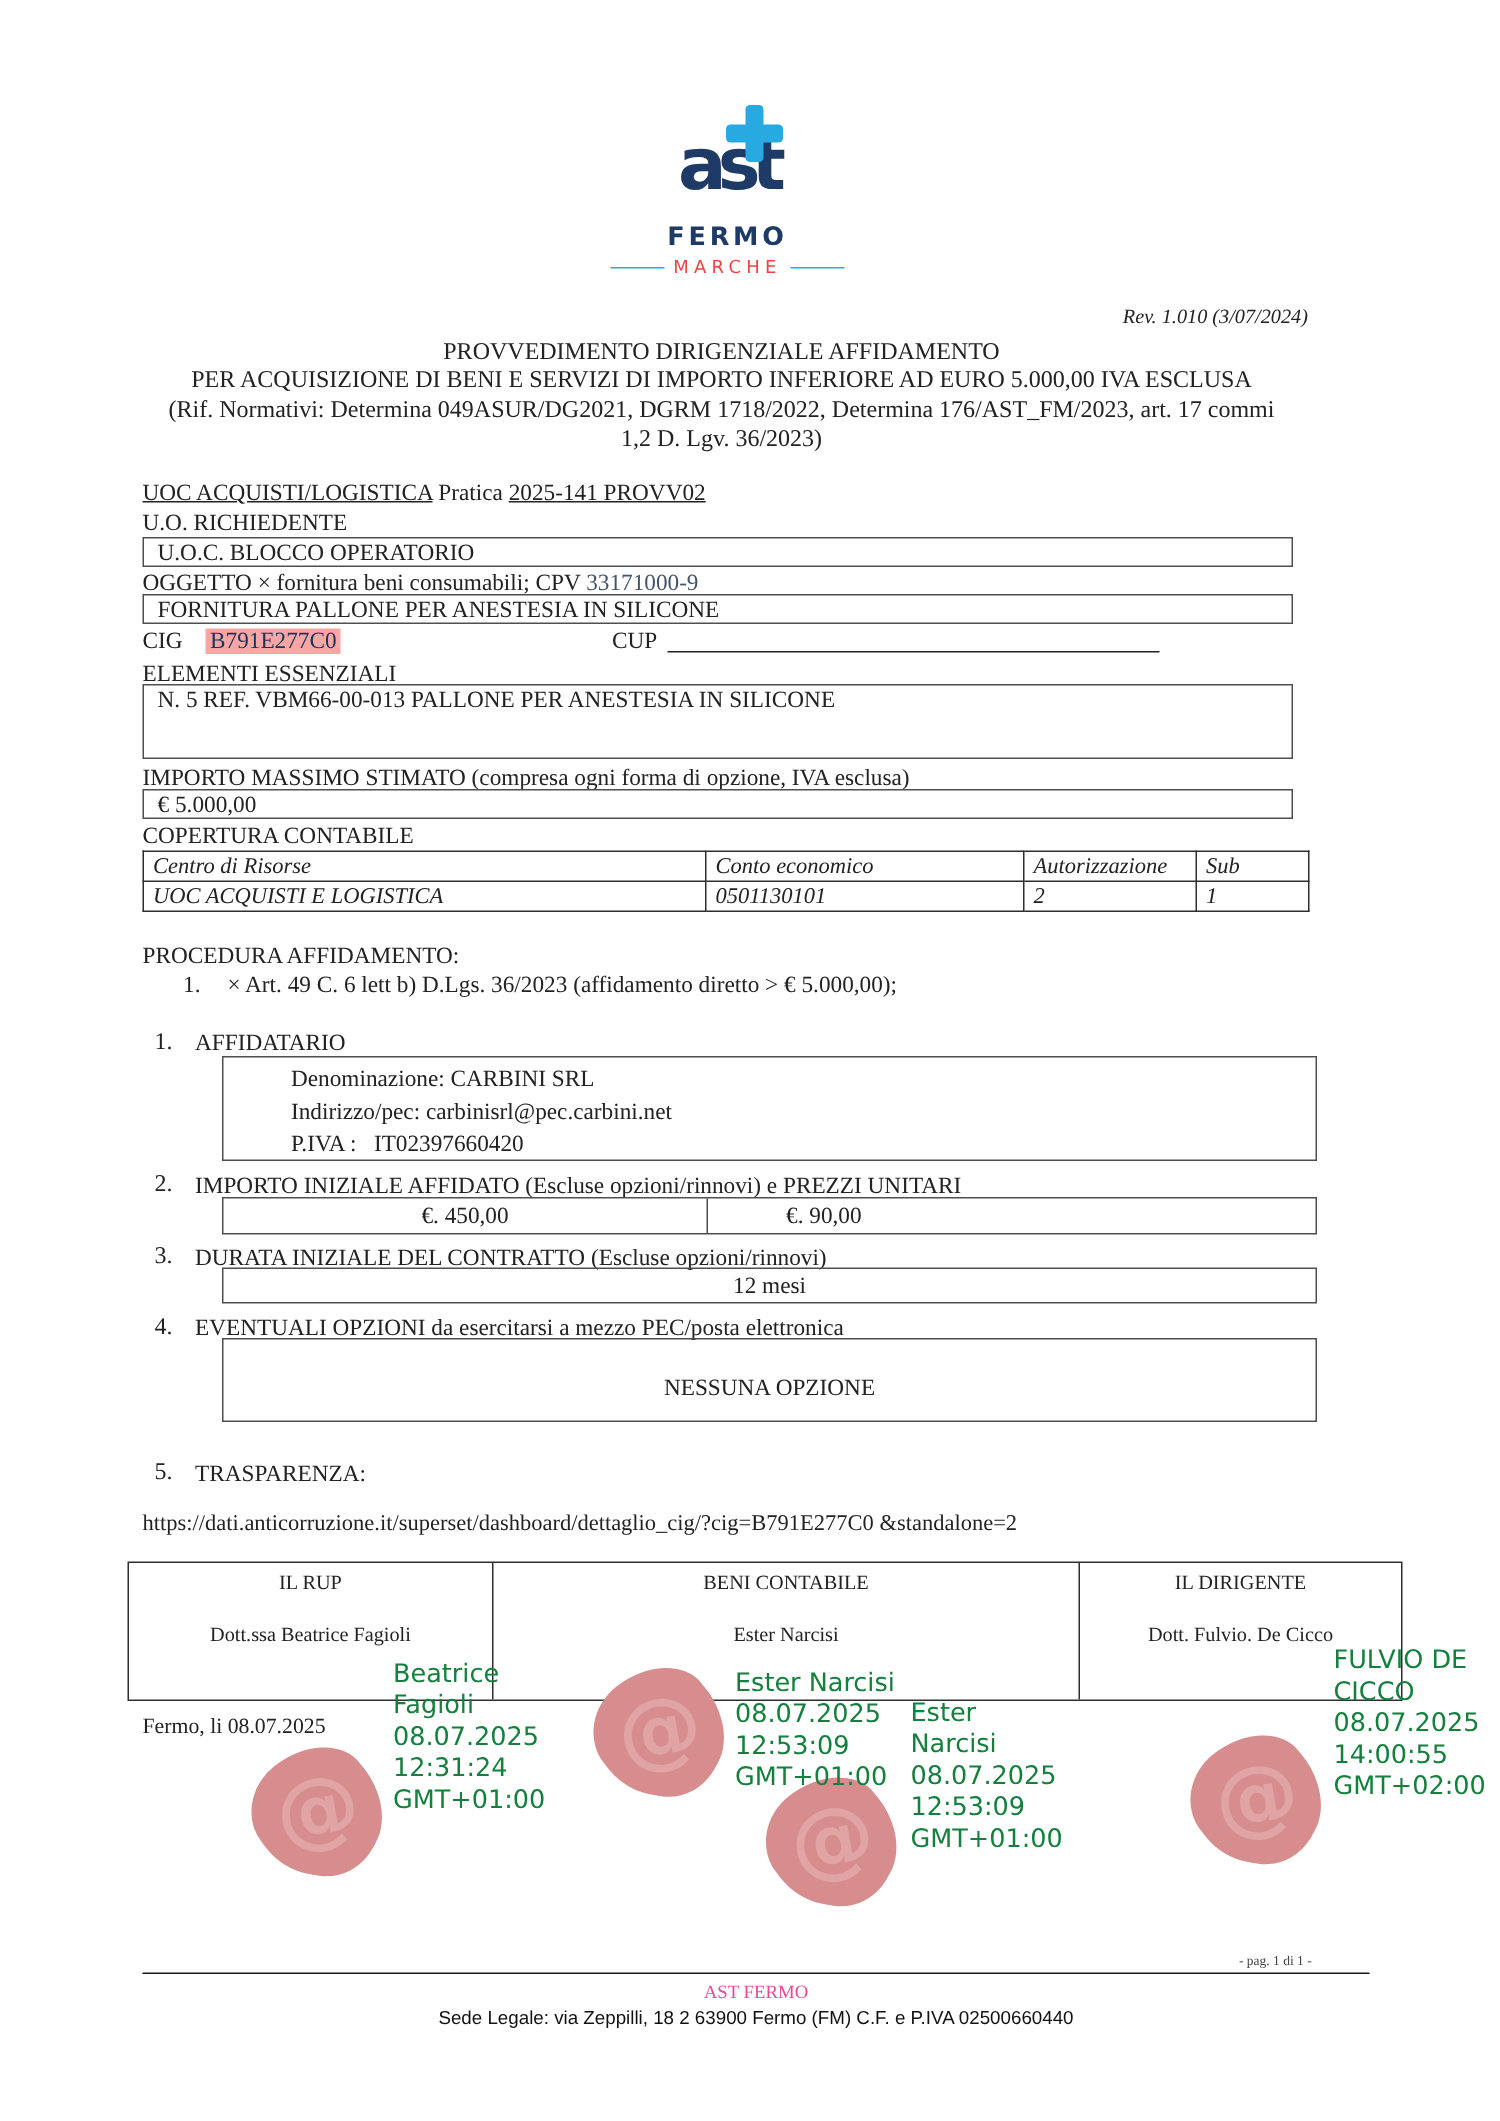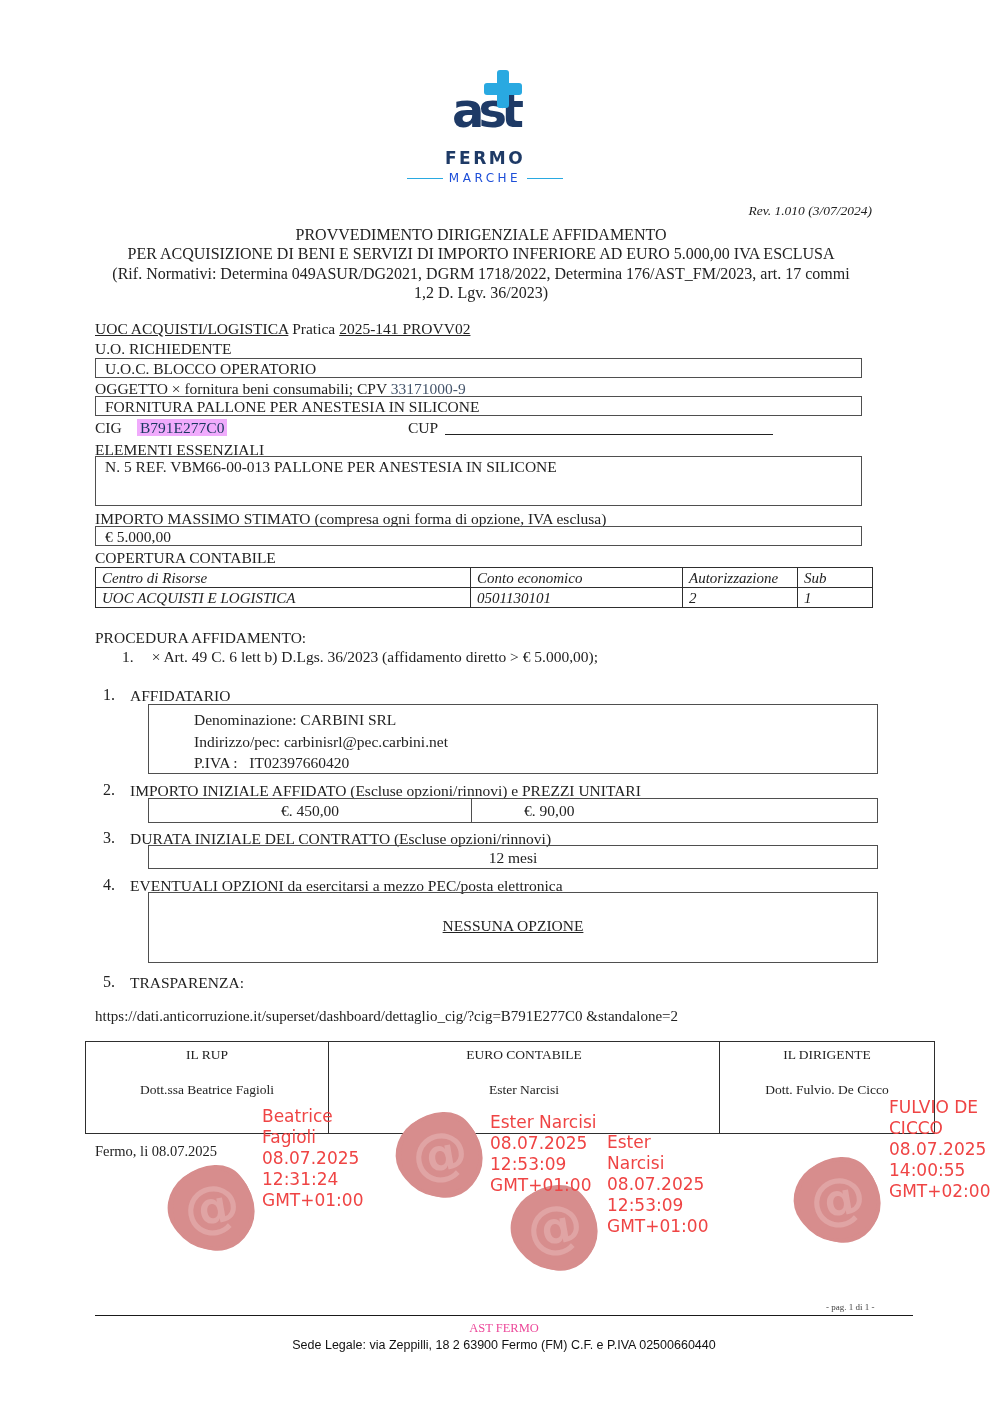--- a/index.html
+++ b/index.html
@@ -14,33 +14,33 @@
             letter-spacing:-6px;color:#1e3a66;}
   .logo-plus{position:absolute;top:-10px;right:-4px;width:38px;height:38px;}
   .logo-plus::before{content:"";position:absolute;left:0;top:13px;width:38px;height:12px;
             background:#29a9e1;border-radius:3px;}
   .logo-plus::after{content:"";position:absolute;left:13px;top:0;width:12px;height:38px;
             background:#29a9e1;border-radius:3px;}
   .logo-city{margin-top:6px;font-family:"DejaVu Sans",sans-serif;font-weight:bold;
             font-size:17px;letter-spacing:2.5px;color:#1e3a66;}
   .logo-region-row{margin-top:3px;display:flex;align-items:center;justify-content:center;gap:6px;}
   .logo-line{display:inline-block;width:36px;height:0;border-top:1.5px solid #29a9e1;}
-  .logo-region{font-family:"DejaVu Sans",sans-serif;font-size:12px;letter-spacing:3.5px;color:#1d4ed8;}
+  .logo-region{font-family:"DejaVu Sans",sans-serif;font-size:12px;letter-spacing:3.5px;color:#ef4444;}
 
   
   .rev{top:203px;right:128px;font-style:italic;font-size:13.5px;}
   .title-block{top:225px;left:95px;width:772px;text-align:center;font-size:16px;line-height:19.4px;}
 
   
   .bline{left:95px;font-size:15.5px;white-space:pre-wrap;}
   .u{text-decoration:underline;}
   .fbox{left:95px;width:767px;box-sizing:border-box;border:1px solid #4f4f4f;
         font-size:15.5px;padding:0 0 0 9px;line-height:19px;}
   .cpv{color:#44546a;}
-  .cig-value{background:#f0abfc;color:#17365d;padding:0 3px;}
+  .cig-value{background:#fca5a5;color:#17365d;padding:0 3px;}
   .cig-line{left:95px;width:767px;font-size:15.5px;}
   .cig-line .cig-label{position:absolute;left:0;}
   .cig-line .cig-val{position:absolute;left:42px;}
   .cig-line .cup-label{position:absolute;left:313px;}
   .cig-line .cup-rule{position:absolute;left:350px;top:15px;width:328px;border-top:1px solid #222;}
 
   
   .ctable{left:95px;top:567px;}
   .ctable table{border-collapse:collapse;font-size:15px;}
   .ctable td,.ctable th{border:1.5px solid #2e2e2e;font-weight:normal;text-align:left;
@@ -63,21 +63,21 @@
         border:1.5px solid #2e2e2e;display:flex;}
   .sig-col{position:relative;box-sizing:border-box;border-right:1.5px solid #2e2e2e;}
   .sig-col:last-child{border-right:none;}
   .sig-c1{width:243px;} .sig-c2{width:391px;} .sig-c3{flex:1;}
   .sig-head{margin-top:5px;text-align:center;font-size:13.5px;}
   .sig-name{position:absolute;top:40px;width:100%;text-align:center;font-size:13.5px;}
 
   .place-date{left:95px;top:1143px;font-size:14.5px;}
 
   .sig-text{font-family:"DejaVu Sans",sans-serif;font-size:17px;line-height:21px;
-        color:#ef4444;white-space:pre-line;z-index:3;}
+        color:#15803d;white-space:pre-line;z-index:3;}
 
   
   .seal{width:90px;height:90px;z-index:1;}
   .seal i{position:absolute;background:#d78d8d;}
   .seal .b1{inset:3px;border-radius:54% 46% 42% 58% / 50% 56% 44% 50%;transform:rotate(8deg);}
   .seal .b2{inset:3px;border-radius:42% 58% 56% 44% / 58% 44% 52% 48%;transform:rotate(52deg);}
   .seal .b3{inset:6px;border-radius:50%;}
   .seal .at{position:absolute;inset:0;display:flex;align-items:center;justify-content:center;
         font-family:"DejaVu Sans",sans-serif;font-weight:bold;font-size:56px;color:#e0a4a4;
         transform:rotate(-10deg);padding-bottom:4px;}
@@ -179,34 +179,34 @@
     <div class="c1">€. 450,00</div>
     <div class="c2">€. 90,00</div>
   </div>
 
   <div class="abs sec-num" style="top:829px;">3.</div>
   <div class="abs sec-title" style="top:830px;">DURATA INIZIALE DEL CONTRATTO (Escluse opzioni/rinnovi)</div>
   <div class="abs sbox centerbox" style="top:845px;height:24px;line-height:24px;">12 mesi</div>
 
   <div class="abs sec-num" style="top:876px;">4.</div>
   <div class="abs sec-title" style="top:877px;">EVENTUALI OPZIONI da esercitarsi a mezzo PEC/posta elettronica</div>
-  <div class="abs sbox centerbox" style="top:892px;height:71px;padding-top:24px;text-decoration:underline;">NESSUNA OPZIONE</div>
+  <div class="abs sbox centerbox" style="top:892px;height:56px;padding-top:24px;">NESSUNA OPZIONE</div>
 
   <div class="abs sec-num" style="top:973px;">5.</div>
   <div class="abs sec-title" style="top:974px;">TRASPARENZA:</div>
 
   <div class="abs url-line" style="top:1008px;">https://dati.anticorruzione.it/superset/dashboard/dettaglio_cig/?cig=B791E277C0 &amp;standalone=2</div>
 
   <div class="abs sig-table">
     <div class="sig-col sig-c1">
       <div class="sig-head">IL RUP</div>
       <div class="sig-name">Dott.ssa Beatrice Fagioli</div>
     </div>
     <div class="sig-col sig-c2">
-      <div class="sig-head">EURO CONTABILE</div>
+      <div class="sig-head">BENI CONTABILE</div>
       <div class="sig-name">Ester Narcisi</div>
     </div>
     <div class="sig-col sig-c3">
       <div class="sig-head">IL DIRIGENTE</div>
       <div class="sig-name">Dott. Fulvio. De Cicco</div>
     </div>
   </div>
 
   <div class="abs place-date">Fermo, li 08.07.2025</div>
 

